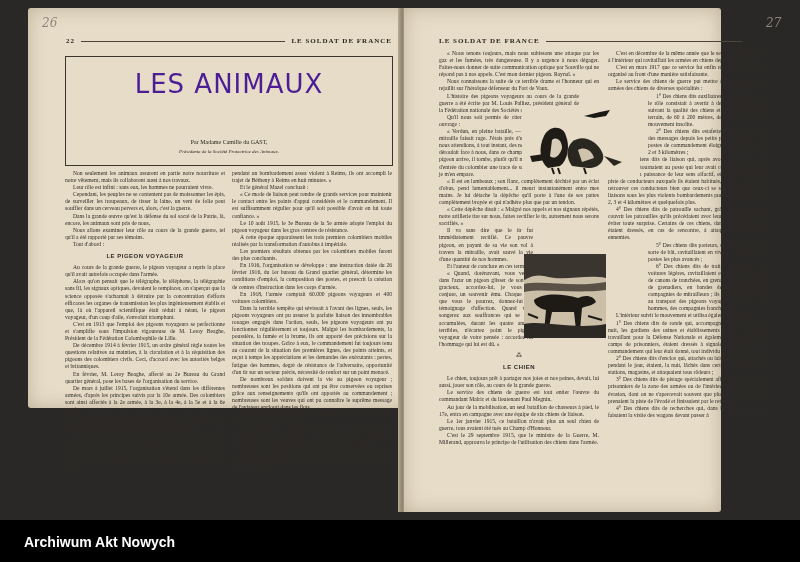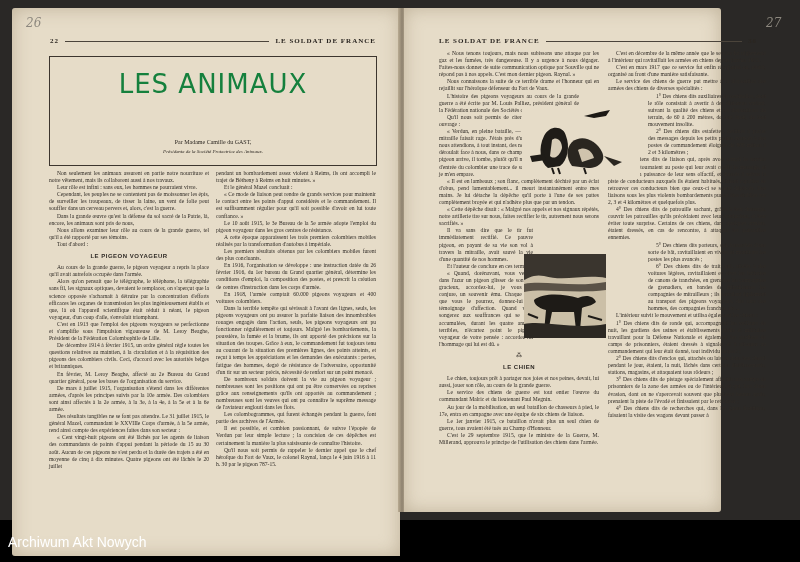--- a/index.html
+++ b/index.html
@@ -1,35 +1,35 @@
 <!DOCTYPE html>
 <html><head>
 <meta charset="utf-8">
 <style>
   html,body{margin:0;padding:0;}
   body{width:800px;height:562px;background:#000;position:relative;overflow:hidden;font-family:"Liberation Serif","DejaVu Serif",serif;}
   .scanbg{position:absolute;left:0;top:0;width:800px;height:520px;background:#2a2826;}
   .page{position:absolute;top:8px;background:#e6dcc8;color:#2b2621;box-shadow:inset 0 0 18px rgba(120,100,70,.35);}
-  .page.left{left:12px;width:388px;height:548px;border-radius:3px 0 0 3px;}
+  .page.left{left:28px;width:388px;height:400px;border-radius:3px 0 0 3px;}
   .page.right{left:404px;width:317px;height:504px;border-radius:0 3px 3px 0;}
   .gutter{position:absolute;left:398px;top:8px;width:8px;height:504px;background:linear-gradient(90deg,#b9ab92,#8e826f,#b9ab92);}
   .running{position:absolute;top:28px;height:10px;font-size:7px;font-weight:bold;letter-spacing:1px;display:flex;align-items:center;}
   .running .rule{flex:1;height:1px;background:#4b443b;margin:0 6px;}
   .hand{position:absolute;font-family:"DejaVu Serif",serif;font-style:italic;color:#8c877e;font-size:12px;}
   .titlebox{position:absolute;left:37px;top:48px;width:326px;height:108px;border:1.5px solid #3c352e;}
-  .title{position:absolute;left:0;width:100%;text-align:center;font-family:"DejaVu Sans",sans-serif;font-weight:400;color:#15803d;letter-spacing:1px;}
+  .title{position:absolute;left:0;width:100%;text-align:center;font-family:"DejaVu Sans",sans-serif;font-weight:400;color:#4c1d95;letter-spacing:1px;}
   .t1{top:12px;font-size:26px;}
   .t2{top:42px;font-size:28px;}
   .byline{position:absolute;top:82px;width:100%;text-align:center;font-size:6px;}
   .byline2{position:absolute;top:92px;width:100%;text-align:center;font-size:5px;font-style:italic;}
   .col{position:absolute;font-size:5.6px;line-height:7.1px;text-align:justify;color:#2f2a25;}
   .col p{margin:0;text-indent:8px;}
   .col h3{font-size:6px;text-align:center;margin:5px 0 4px;letter-spacing:.5px;font-family:"Liberation Sans",sans-serif;}
   .illus{position:absolute;background:#e6dcc8;}
-  .footer{position:absolute;left:8px;top:534px;color:#fff;font-family:"Liberation Sans",sans-serif;font-weight:normal;font-size:14px;}
+  .footer{position:absolute;left:24px;top:534px;color:#fff;font-family:"Liberation Sans",sans-serif;font-weight:bold;font-size:14px;}
   .stars{text-align:center;font-size:6px;margin:4px 0;}
 </style>
 </head>
 <body>
 
 <div class="scanbg"></div>
 
 <div class="page left">
   <span class="hand" style="left:14px;top:8px;">26</span>
   <div class="running" style="left:38px;width:326px;align-items:center;">

